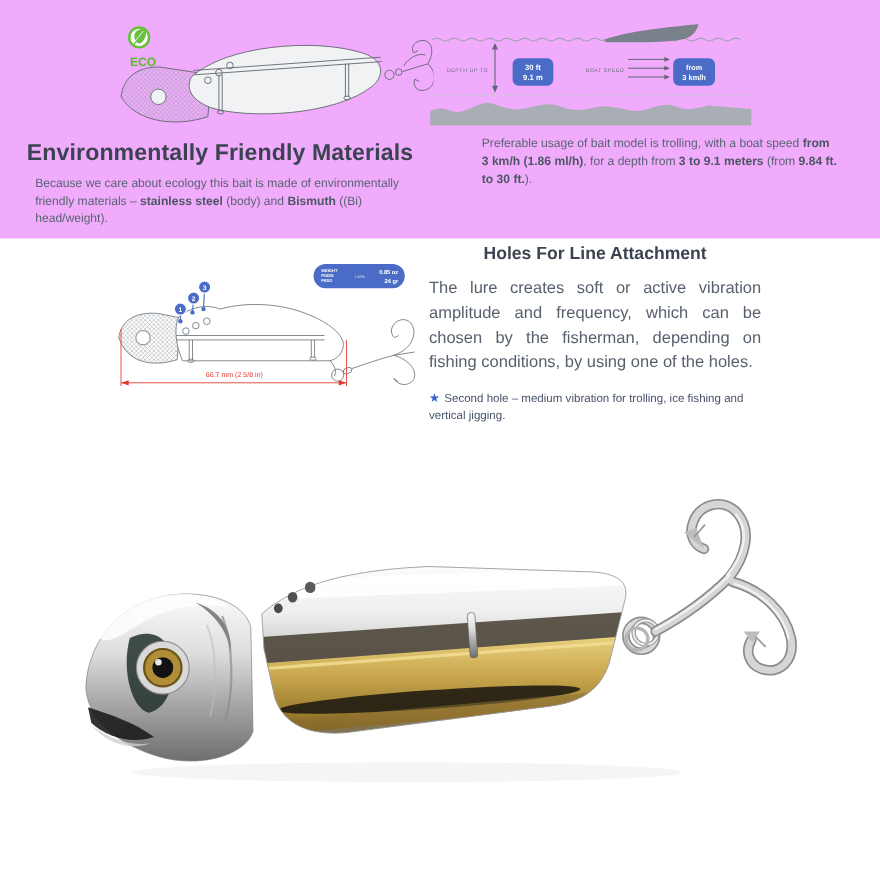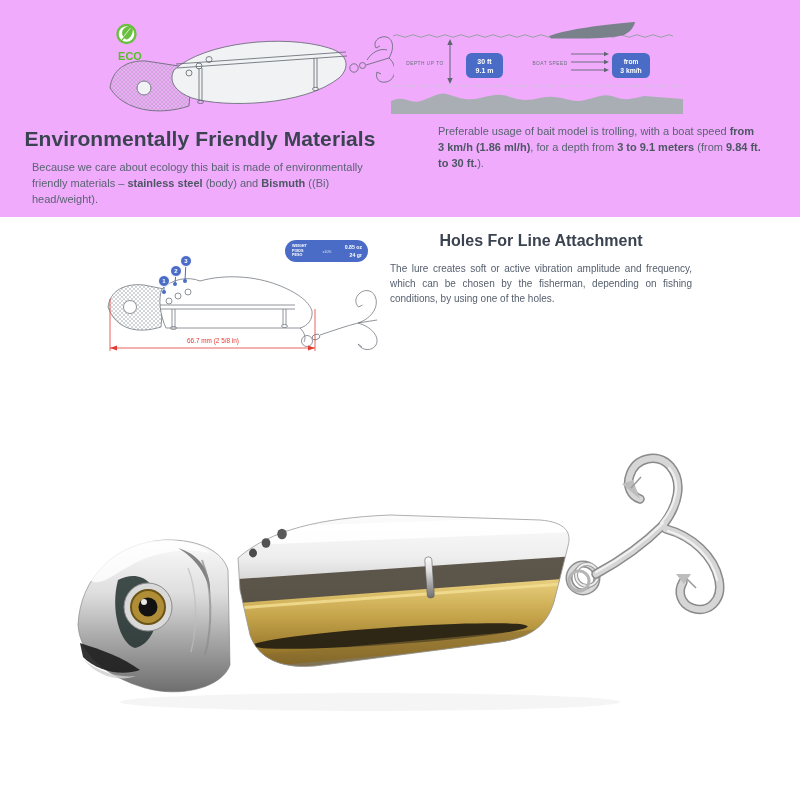--- a/index.html
+++ b/index.html
@@ -13,23 +13,23 @@
   .tcol{width:400px;display:flex;flex-direction:column;align-items:center}
   .fig-sketch{align-self:flex-start;margin:8px 0 0 104px}
   .fig-diagram{align-self:flex-start;margin:15px 0 0 -9px}
   .card-title{font-size:21px;font-weight:700;color:#3b4350;margin:7px 0 0;text-align:center;letter-spacing:.1px}
   .card-text{font-size:11px;line-height:1.45;color:#5a6472;margin:9px 0 0}
   .w336{width:336px}.w324{width:324px}
   .b{font-weight:bold;color:#4d5663}
   .middle{height:213px;display:flex;background:#ffffff}
   .mid-left{width:390px}
   .fig-tech{margin:18px 0 0 100px}
-  .mid-right{width:302px;padding-top:15px}
+  .mid-right{width:302px;padding-top:5px}
   .holes-title{font-size:16px;font-weight:700;color:#3b4350;text-align:center;margin:0 0 11px}
-  .holes-text{font-size:10px;line-height:1.52;color:#57606e;text-align:justify;margin:0}
+  .holes-text{font-size:15px;line-height:1.52;color:#57606e;text-align:justify;margin:0}
   .bullets{margin-top:12px}
   .bullet{font-size:10.5px;line-height:1.5;color:#48526a;margin:0 0 5px}
   .star{color:#3a66c6;margin-right:4px;font-size:11px}
   .photo-section{height:383px;background:#ffffff;display:flex;justify-content:center;align-items:flex-start}
 </style>
 </head>
 <body>
 
 <div class="top">
 
@@ -188,20 +188,21 @@
         <polygon points="215,113 208,110.6 208,115.4" stroke="none"></polygon>
         <text x="113" y="108" text-anchor="middle" font-size="6.4" stroke="none" fill="#e23b31">66.7 mm (2 5/8 in)</text>
       </g>
     </svg>
   </div>
 
   <div class="mid-right">
     <h3 class="holes-title">Holes For Line Attachment</h3>
     <p class="holes-text">The lure creates soft or active vibration amplitude and frequency, which can be chosen by the fisherman, depending on fishing conditions, by using one of the holes.</p>
     <div class="bullets">
+      <div class="bullet"><span class="star">★</span><span>Second hole – medium vibration for trolling, ice fishing and vertical jigging.</span></div>
     </div>
   </div>
 </div>
 
 <div class="photo-section">
   <svg width="680" height="330" viewBox="0 0 680 330">
     <defs>
       <linearGradient id="headGrad" x1="0" y1="0" x2="0" y2="1">
         <stop offset="0" stop-color="#fbfbfb"></stop>
           <stop offset="0.35" stop-color="#dedede"></stop>

